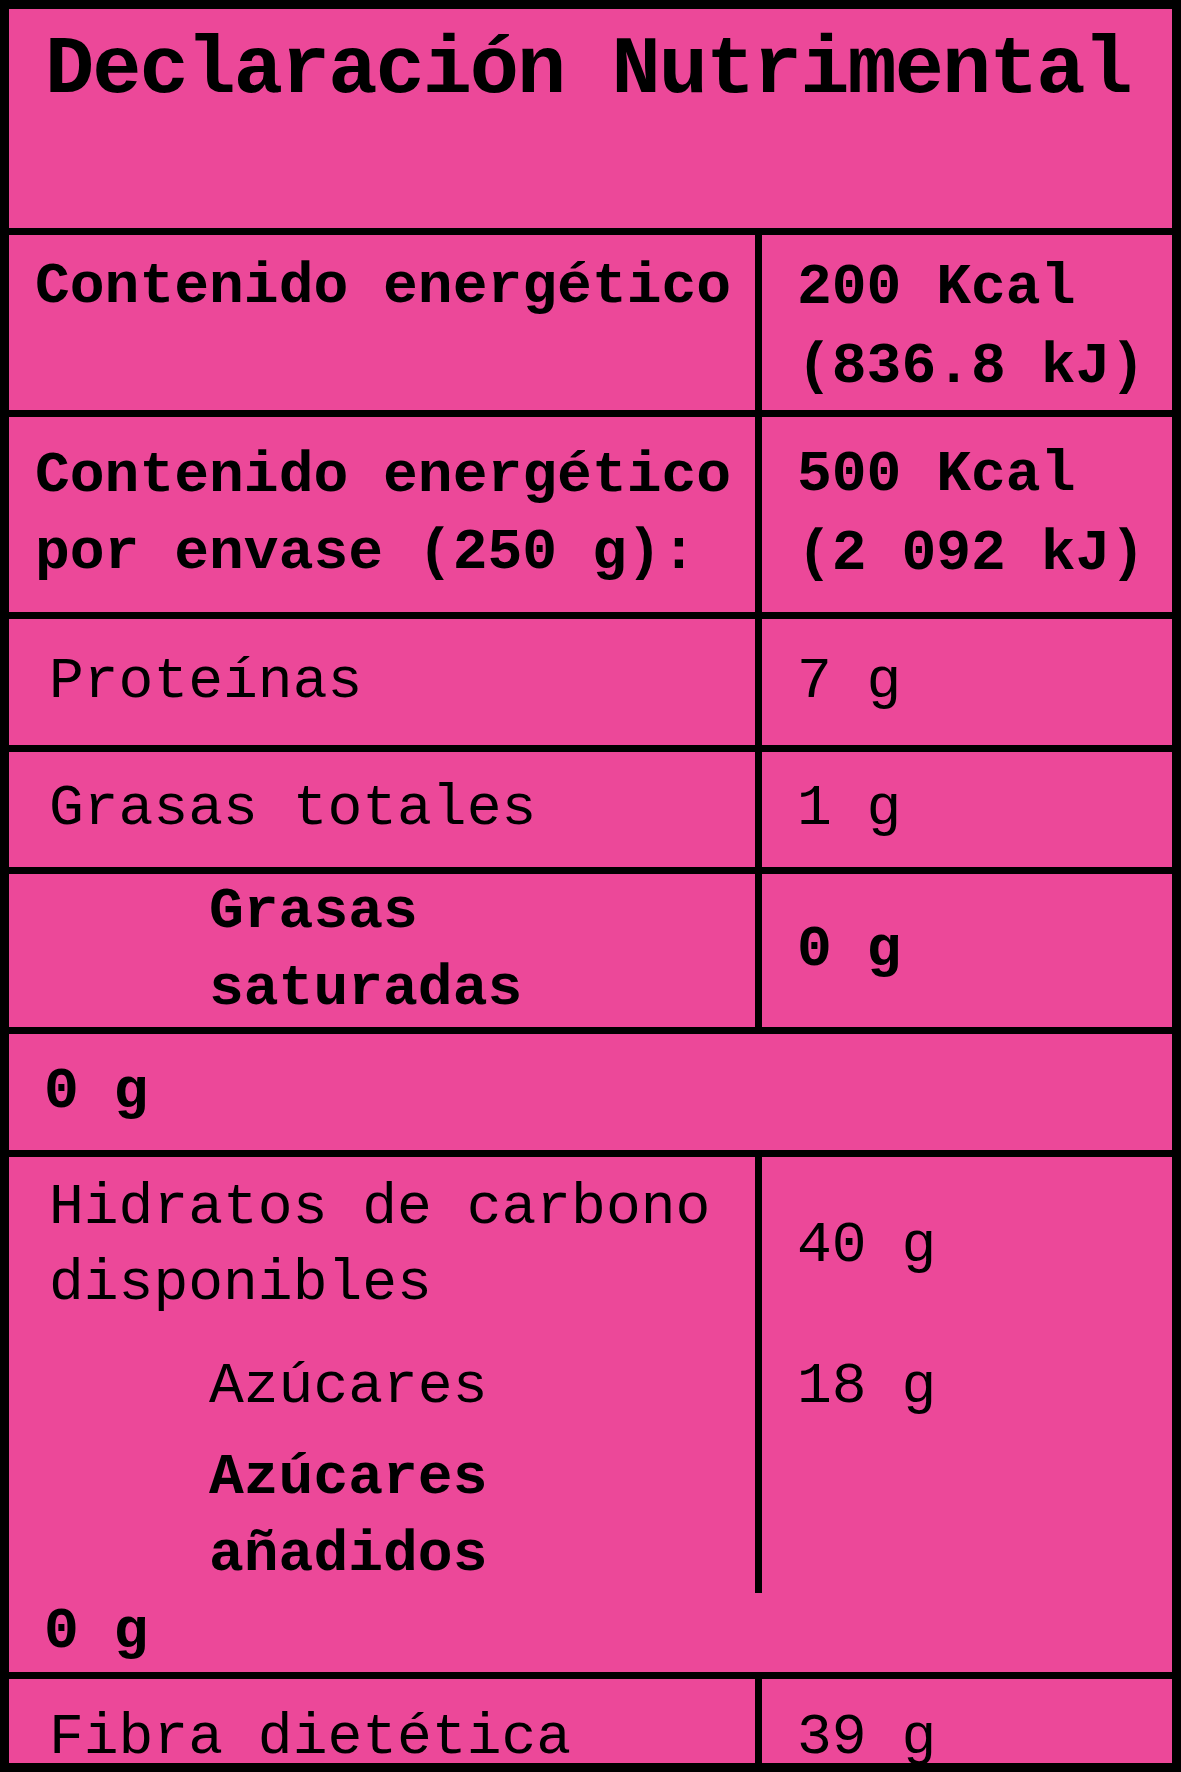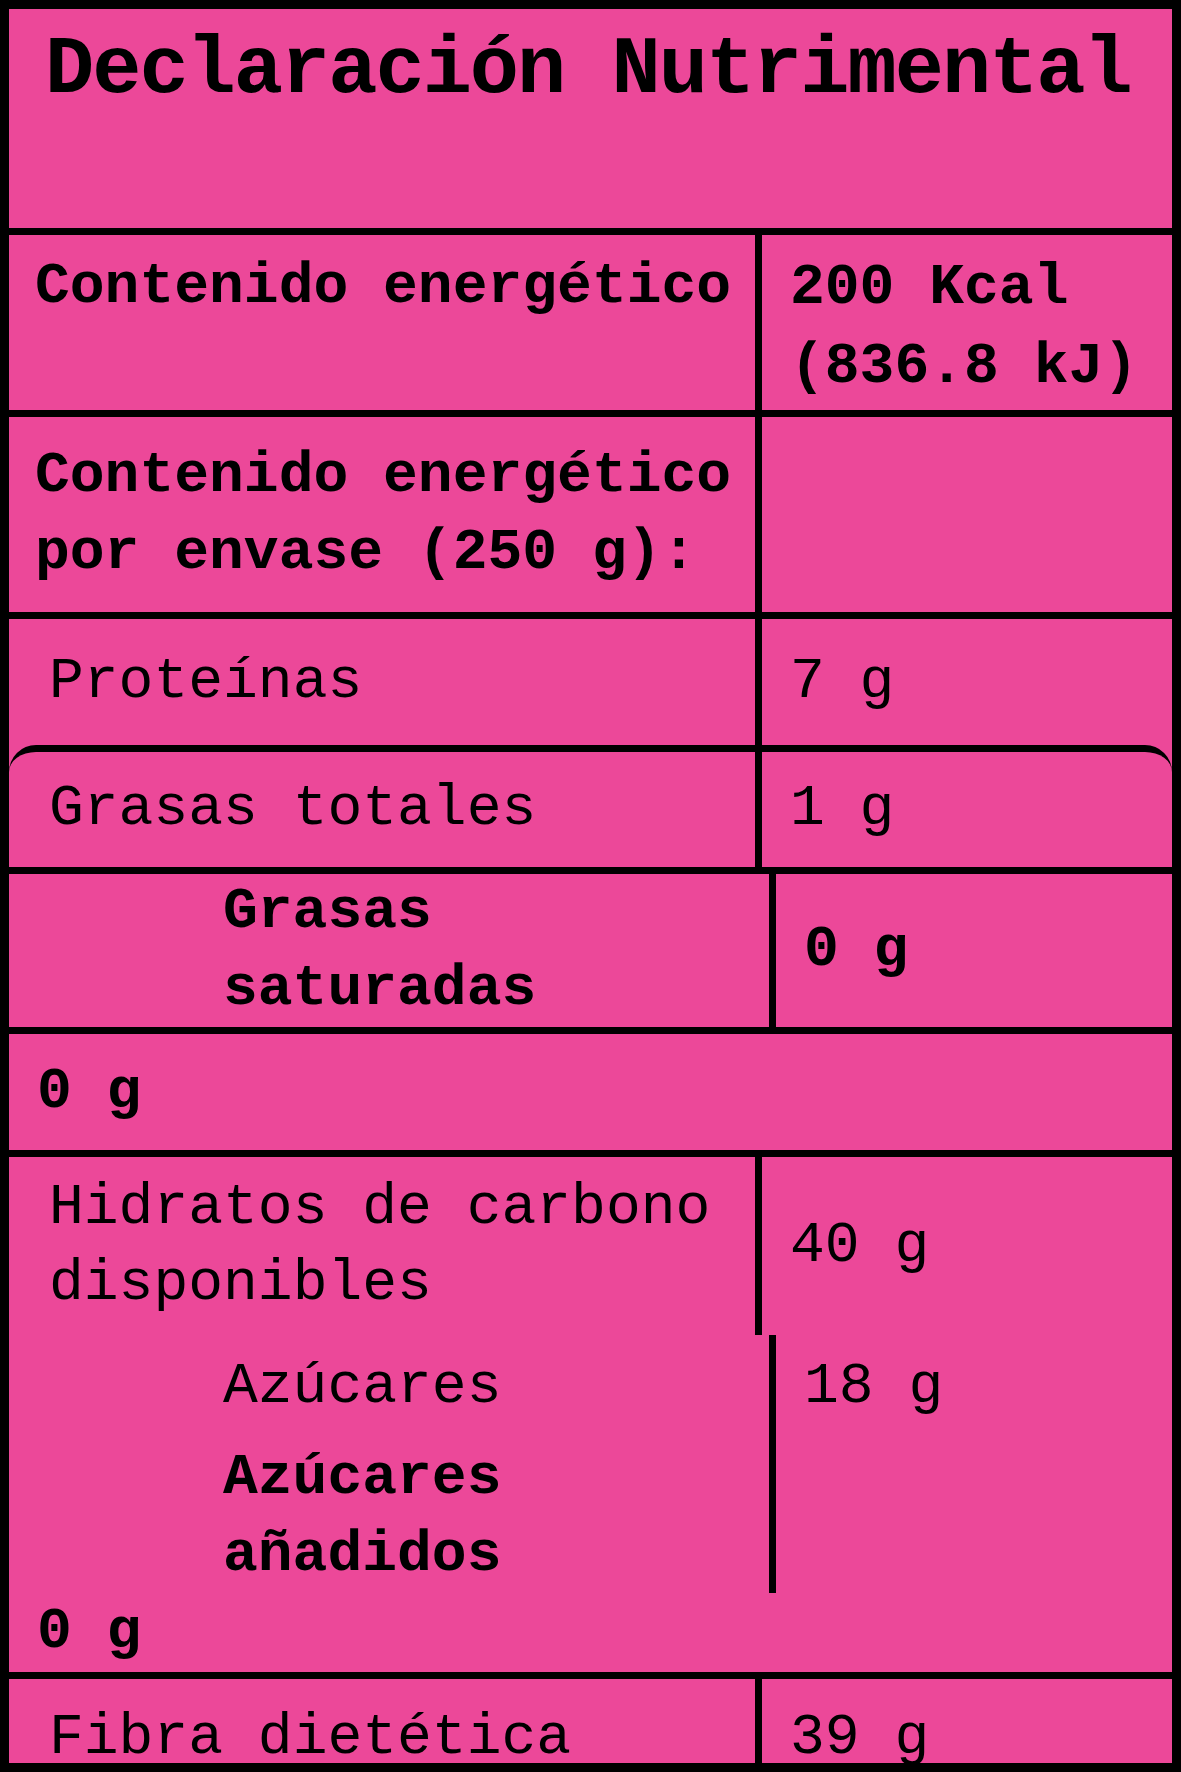--- a/index.html
+++ b/index.html
@@ -37,34 +37,35 @@
     line-height: 1.32;
   }
   .cr {
     flex: 1;
     display: flex;
     align-items: center;
     padding-left: 28px;
     padding-right: 8px;
     font-size: 58px;
     line-height: 1.36;
+    margin-left: 7px;
   }
   .bold .cl, .bold .cr { font-weight: bold; }
   .lead .cl { padding-left: 26px; }
-  .indent .cl { padding-left: 200px; margin-left: 14px; }
+  .indent .cl { padding-left: 200px; }
   .top .cl, .top .cr { align-items: flex-start; padding-top: 14px; }
   .pre { white-space: pre-line; }
 
   .group { flex-direction: column; }
   .subrow { display: flex; flex: 0 0 auto; }
   .subrow .cl { height: 100%; }
   .h182 { flex-basis: 182px; }
   .h202 { flex-basis: 202px; }
   .h133 { flex-basis: 133px; }
-  .h122 { flex-basis: 122px; border-radius: 27px; }
+  .h122 { flex-basis: 122px; }
   .h123 { flex-basis: 123px; }
   .h405 { flex-basis: 405px; }
   .h125 { flex-basis: 125px; }
   .hfill { flex: 1 1 auto; }
   .sh178 { flex-basis: 178px; }
   .sh105 { flex-basis: 105px; }
   .sh115 { flex-basis: 115px; flex-direction: column; }
 </style>
 </head>
 <body>
@@ -82,20 +83,24 @@
     <div class="cr">
       <span class="pre">200 Kcal
 (836.8 kJ)</span>
     </div>
   </div>
 
   <div class="row h202 bold lead">
     <div class="cl">
       <span class="pre">Contenido energético
 por envase (250 g):</span>
+    </div>
+    <div class="cr">
+      <span class="pre">500 Kcal
+(2 092 kJ)</span>
     </div>
   </div>
 
   <div class="row h133">
     <div class="cl">
       <span>Proteínas</span>
     </div>
     <div class="cr">
       <span>7 g</span>
     </div>

